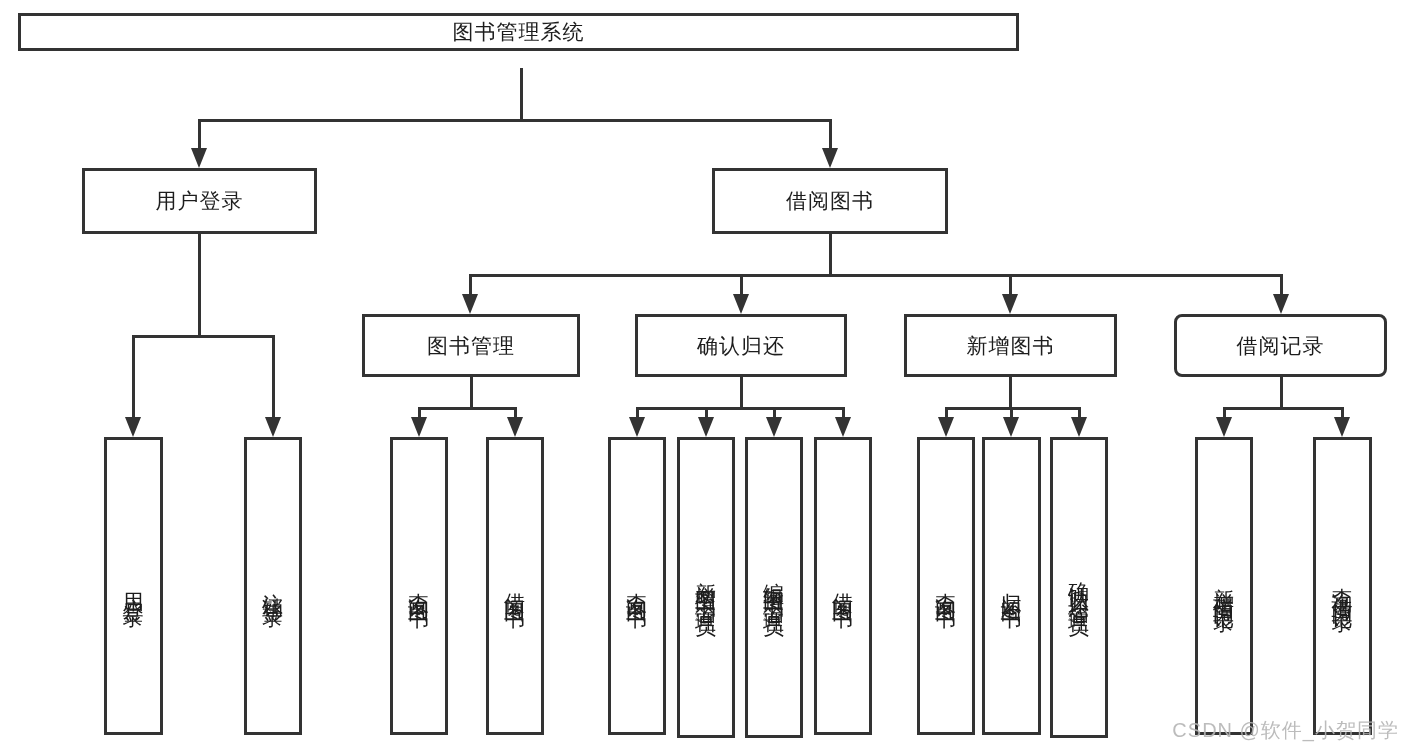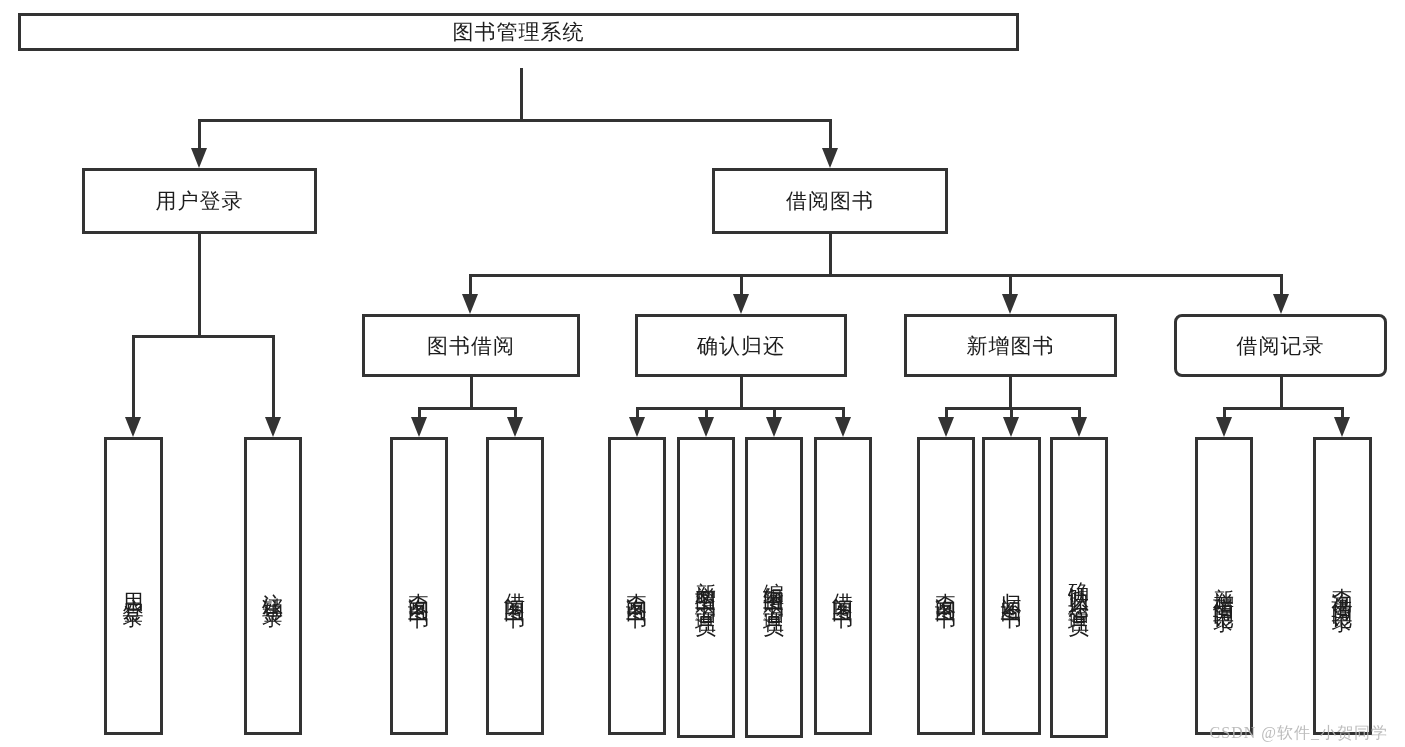--- a/index.html
+++ b/index.html
@@ -35,27 +35,26 @@
   .line{position:absolute;background:var(--line,#333333);}
   .arrow-down{
     position:absolute;
     width:0;height:0;
     border-left:8px solid transparent;
     border-right:8px solid transparent;
     border-top:20px solid var(--line,#333333);
   }
   #watermark{
     position:absolute;
-    right:17px;bottom:3px;
-    font-size:16px;
+    right:6px;bottom:3px;
+    font-size:20px;
     color:var(--watermark,#b5b5b5);
     opacity:.9;
     z-index:10;
     letter-spacing:1px;
-    font-family:Liberation Serif, serif;
   }
 </style>
 </head>
 <body>
 
 <div id="canvas" style="--bg: #ffffff; --line: #333333; --box-fill: #ffffff; --text: #1d1d1d; --watermark: #b5b5b5;">
   <div id="connectors-layer">
       <div class="line" style="left: 519.5px; top: 68px; width: 3px; height: 54px;"></div>
       <div class="line" style="left: 197.5px; top: 119px; width: 634px; height: 3px;"></div>
       <div class="line" style="left: 197.5px; top: 119px; width: 3px; height: 33px;"></div>
@@ -113,21 +112,21 @@
       <div class="box horizontal" style="left: 18px; top: 13px; width: 1001px; height: 38px;">
         <span class="label">图书管理系统</span>
       </div>
       <div class="box horizontal" style="left: 82px; top: 168px; width: 235px; height: 66px;">
         <span class="label">用户登录</span>
       </div>
       <div class="box horizontal" style="left: 712px; top: 168px; width: 236px; height: 66px;">
         <span class="label">借阅图书</span>
       </div>
       <div class="box horizontal" style="left: 362px; top: 314px; width: 218px; height: 63px;">
-        <span class="label">图书借阅</span>
+        <span class="label">图书管理</span>
       </div>
       <div class="box horizontal" style="left: 635px; top: 314px; width: 212px; height: 63px;">
         <span class="label">确认归还</span>
       </div>
       <div class="box horizontal" style="left: 904px; top: 314px; width: 213px; height: 63px;">
         <span class="label">新增图书</span>
       </div>
       <div class="box horizontal" style="left: 1174px; top: 314px; width: 213px; height: 63px; border-radius: 8px;">
         <span class="label">借阅记录</span>
       </div>

